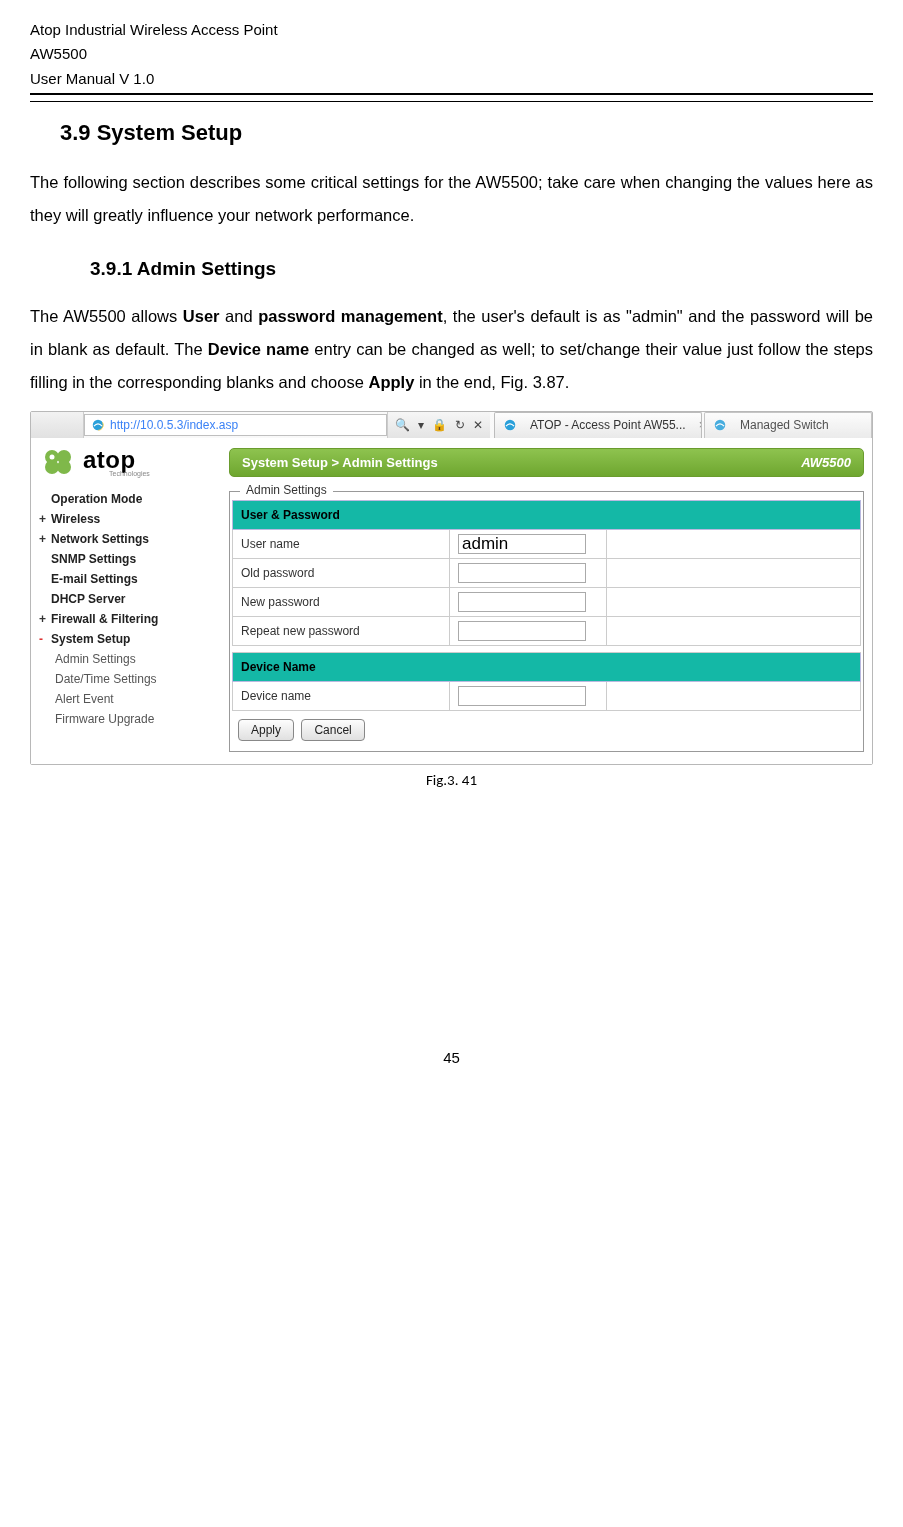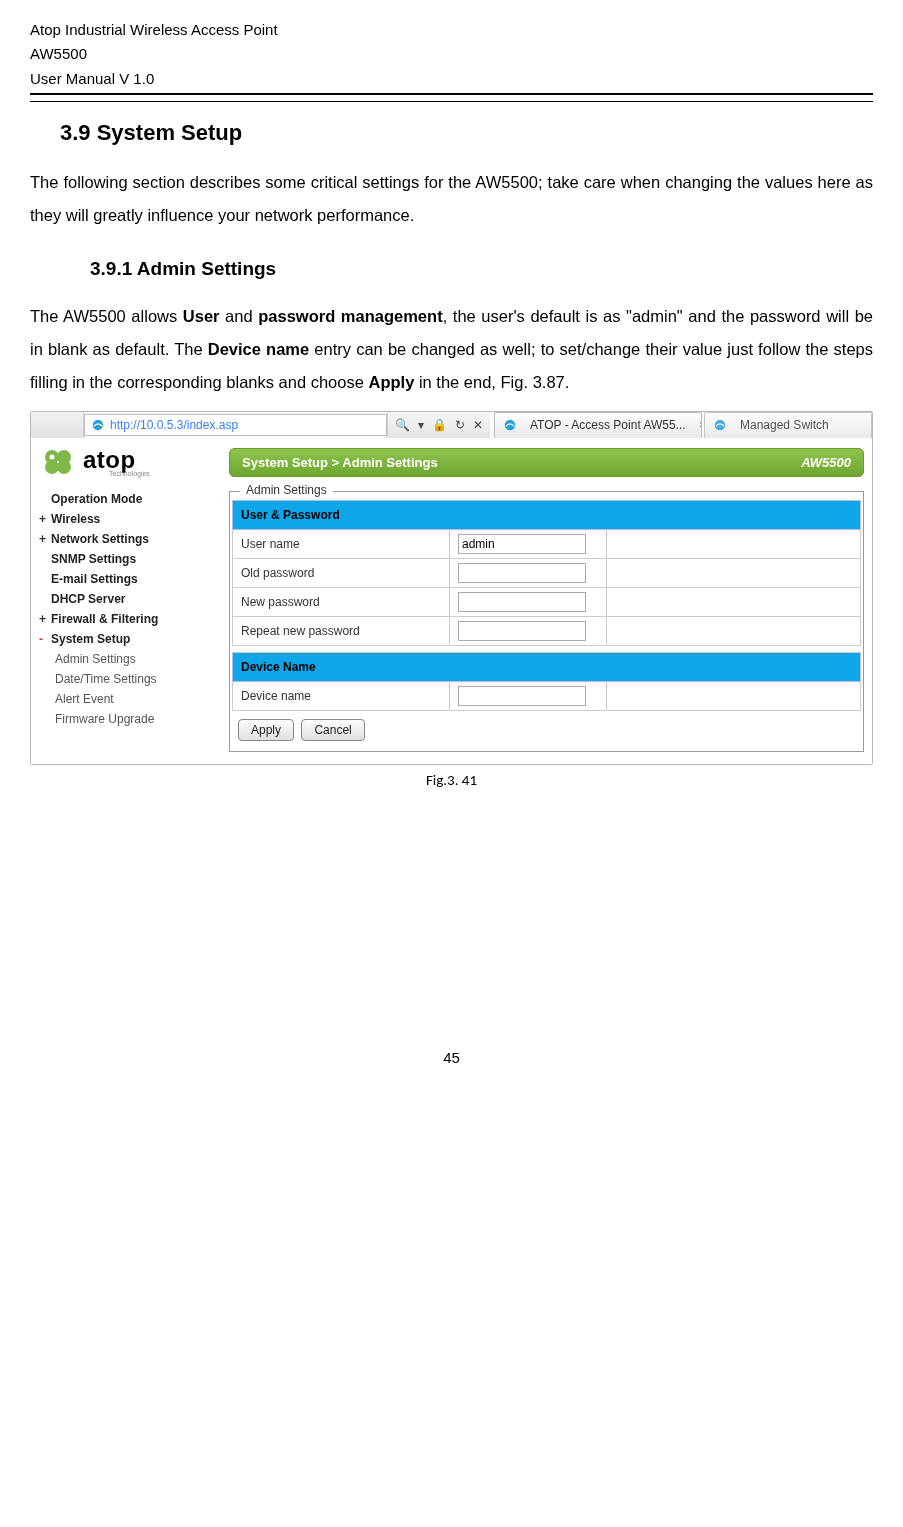--- a/index.html
+++ b/index.html
@@ -198,32 +198,32 @@
     border-collapse:collapse;
     font-size:12px;
   }
   table.form td {
     border:1px solid #ccc;
     padding:4px 8px;
     height:20px;
     background:#fff;
   }
   table.form tr.section-row td {
-    background:#0ea5e9;
+    background:#14b8a6;
     font-weight:bold;
     border-color:#b9b9e0;
   }
   table.form td.label-cell { width:200px; color:#333; }
   table.form td.input-cell { width:140px; }
   table.form td.input-cell input {
     width:120px;
     border:1px solid #aaa;
     height:16px;
     padding:1px 3px;
-    font-size:12px;
+    font-size:17px;
   }
   table.form td.spacer-cell { background:#fff; }
   .btn-row { margin-top:8px; padding-left:6px; }
   .btn {
     display:inline-block;
     padding:3px 12px;
     font-size:12px;
     border:1px solid #888;
     border-radius:4px;
     background:linear-gradient(#fdfdfd,#e0e0e0);

